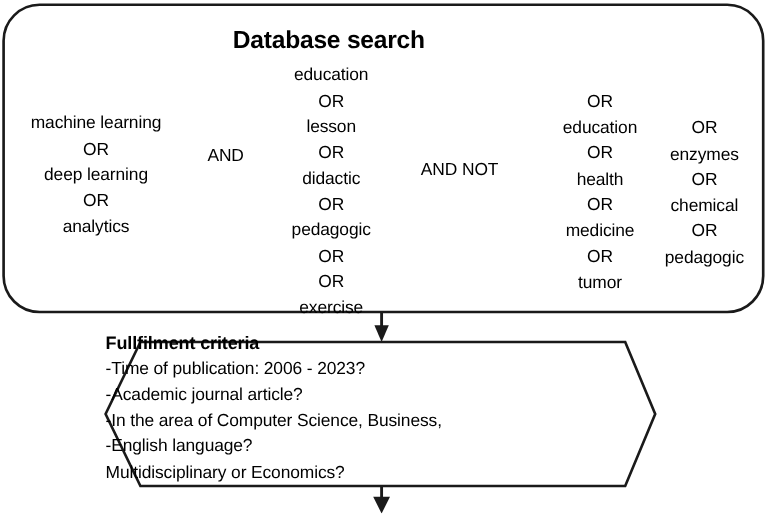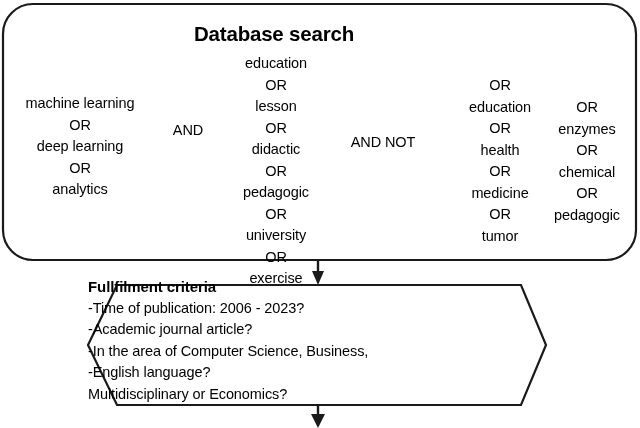--- a/index.html
+++ b/index.html
@@ -113,21 +113,20 @@
 
   <div class="col" id="col-edu">
     <div>education</div>
     <div>OR</div>
     <div>lesson</div>
     <div>OR</div>
     <div>didactic</div>
     <div>OR</div>
     <div>pedagogic</div>
     <div>OR</div>
-    <div>university</div>
     <div>OR</div>
     <div>exercise</div>
   </div>
 
   <div class="txt" id="op-andnot">AND NOT</div>
 
   <div class="col" id="col-dis">
     <div>OR</div>
     <div>education</div>
     <div>OR</div>

